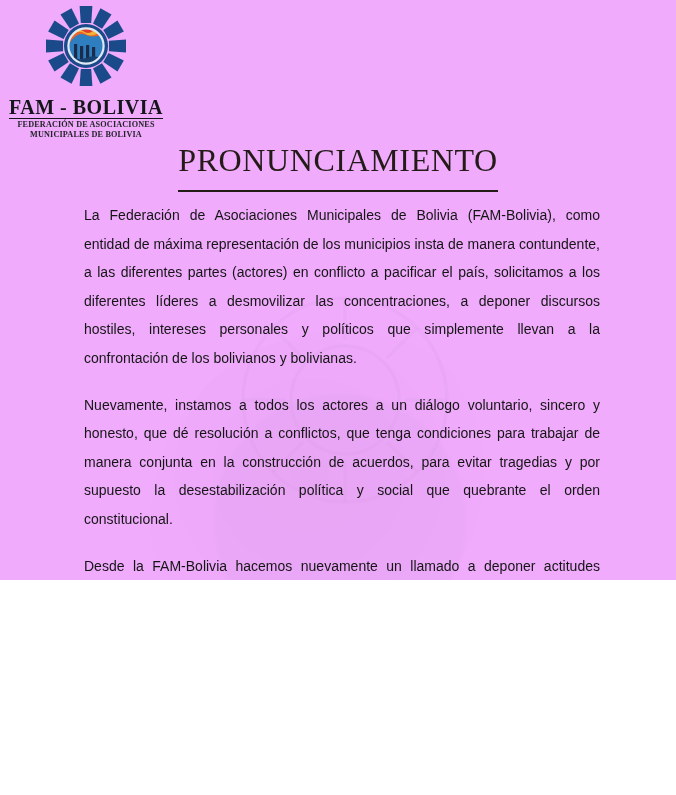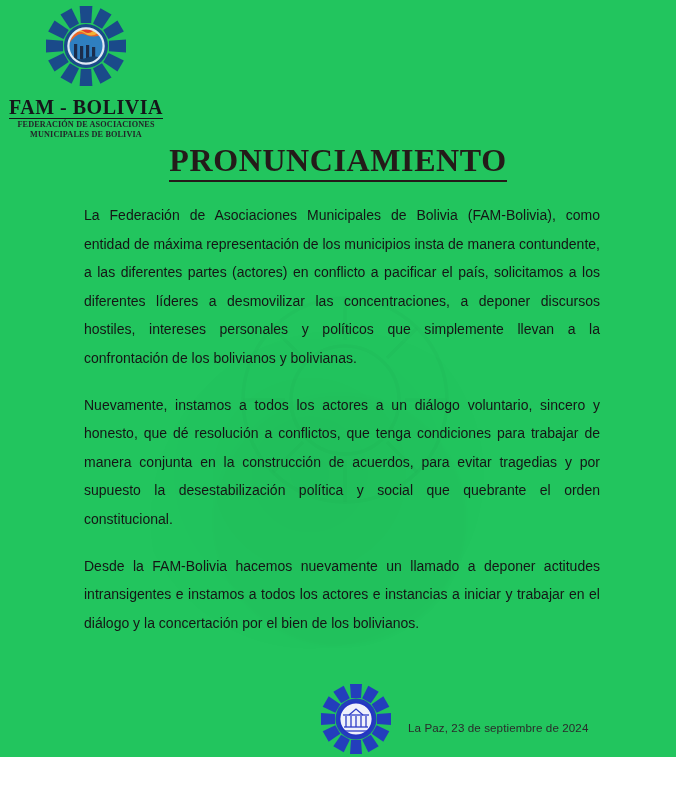--- a/index.html
+++ b/index.html
@@ -13,22 +13,22 @@
     font-family: "Liberation Sans", sans-serif;
     color: #111111;
     overflow: hidden;
     position: relative;
   }
 
   
   .page {
     position: relative;
     width: 676px;
-    height: 757px;
-    background: #22c55e;
+    height: 580px;
+    background: #f0abfc;
     overflow: hidden;
   }
 
   
   .watermark {
     position: absolute;
     left: 150px;
     top: 330px;
     width: 380px;
     height: 380px;
@@ -98,25 +98,25 @@
     left: 0;
     top: 143px;
     width: 676px;
     text-align: center;
     z-index: 3;
   }
   .doc-title-text {
     display: inline-block;
     font-family: "Liberation Serif", serif;
     font-size: 32px;
-    font-weight: 700;
+    font-weight: 400;
     letter-spacing: 0.6px;
     color: #241b19;
     border-bottom: 2.5px solid #241b19;
-    padding-bottom: 2px;
+    padding-bottom: 12px;
     line-height: 1.1;
   }
 
   
   .body-copy {
     position: absolute;
     left: 84px;
     top: 201px;
     width: 516px;
     z-index: 3;

